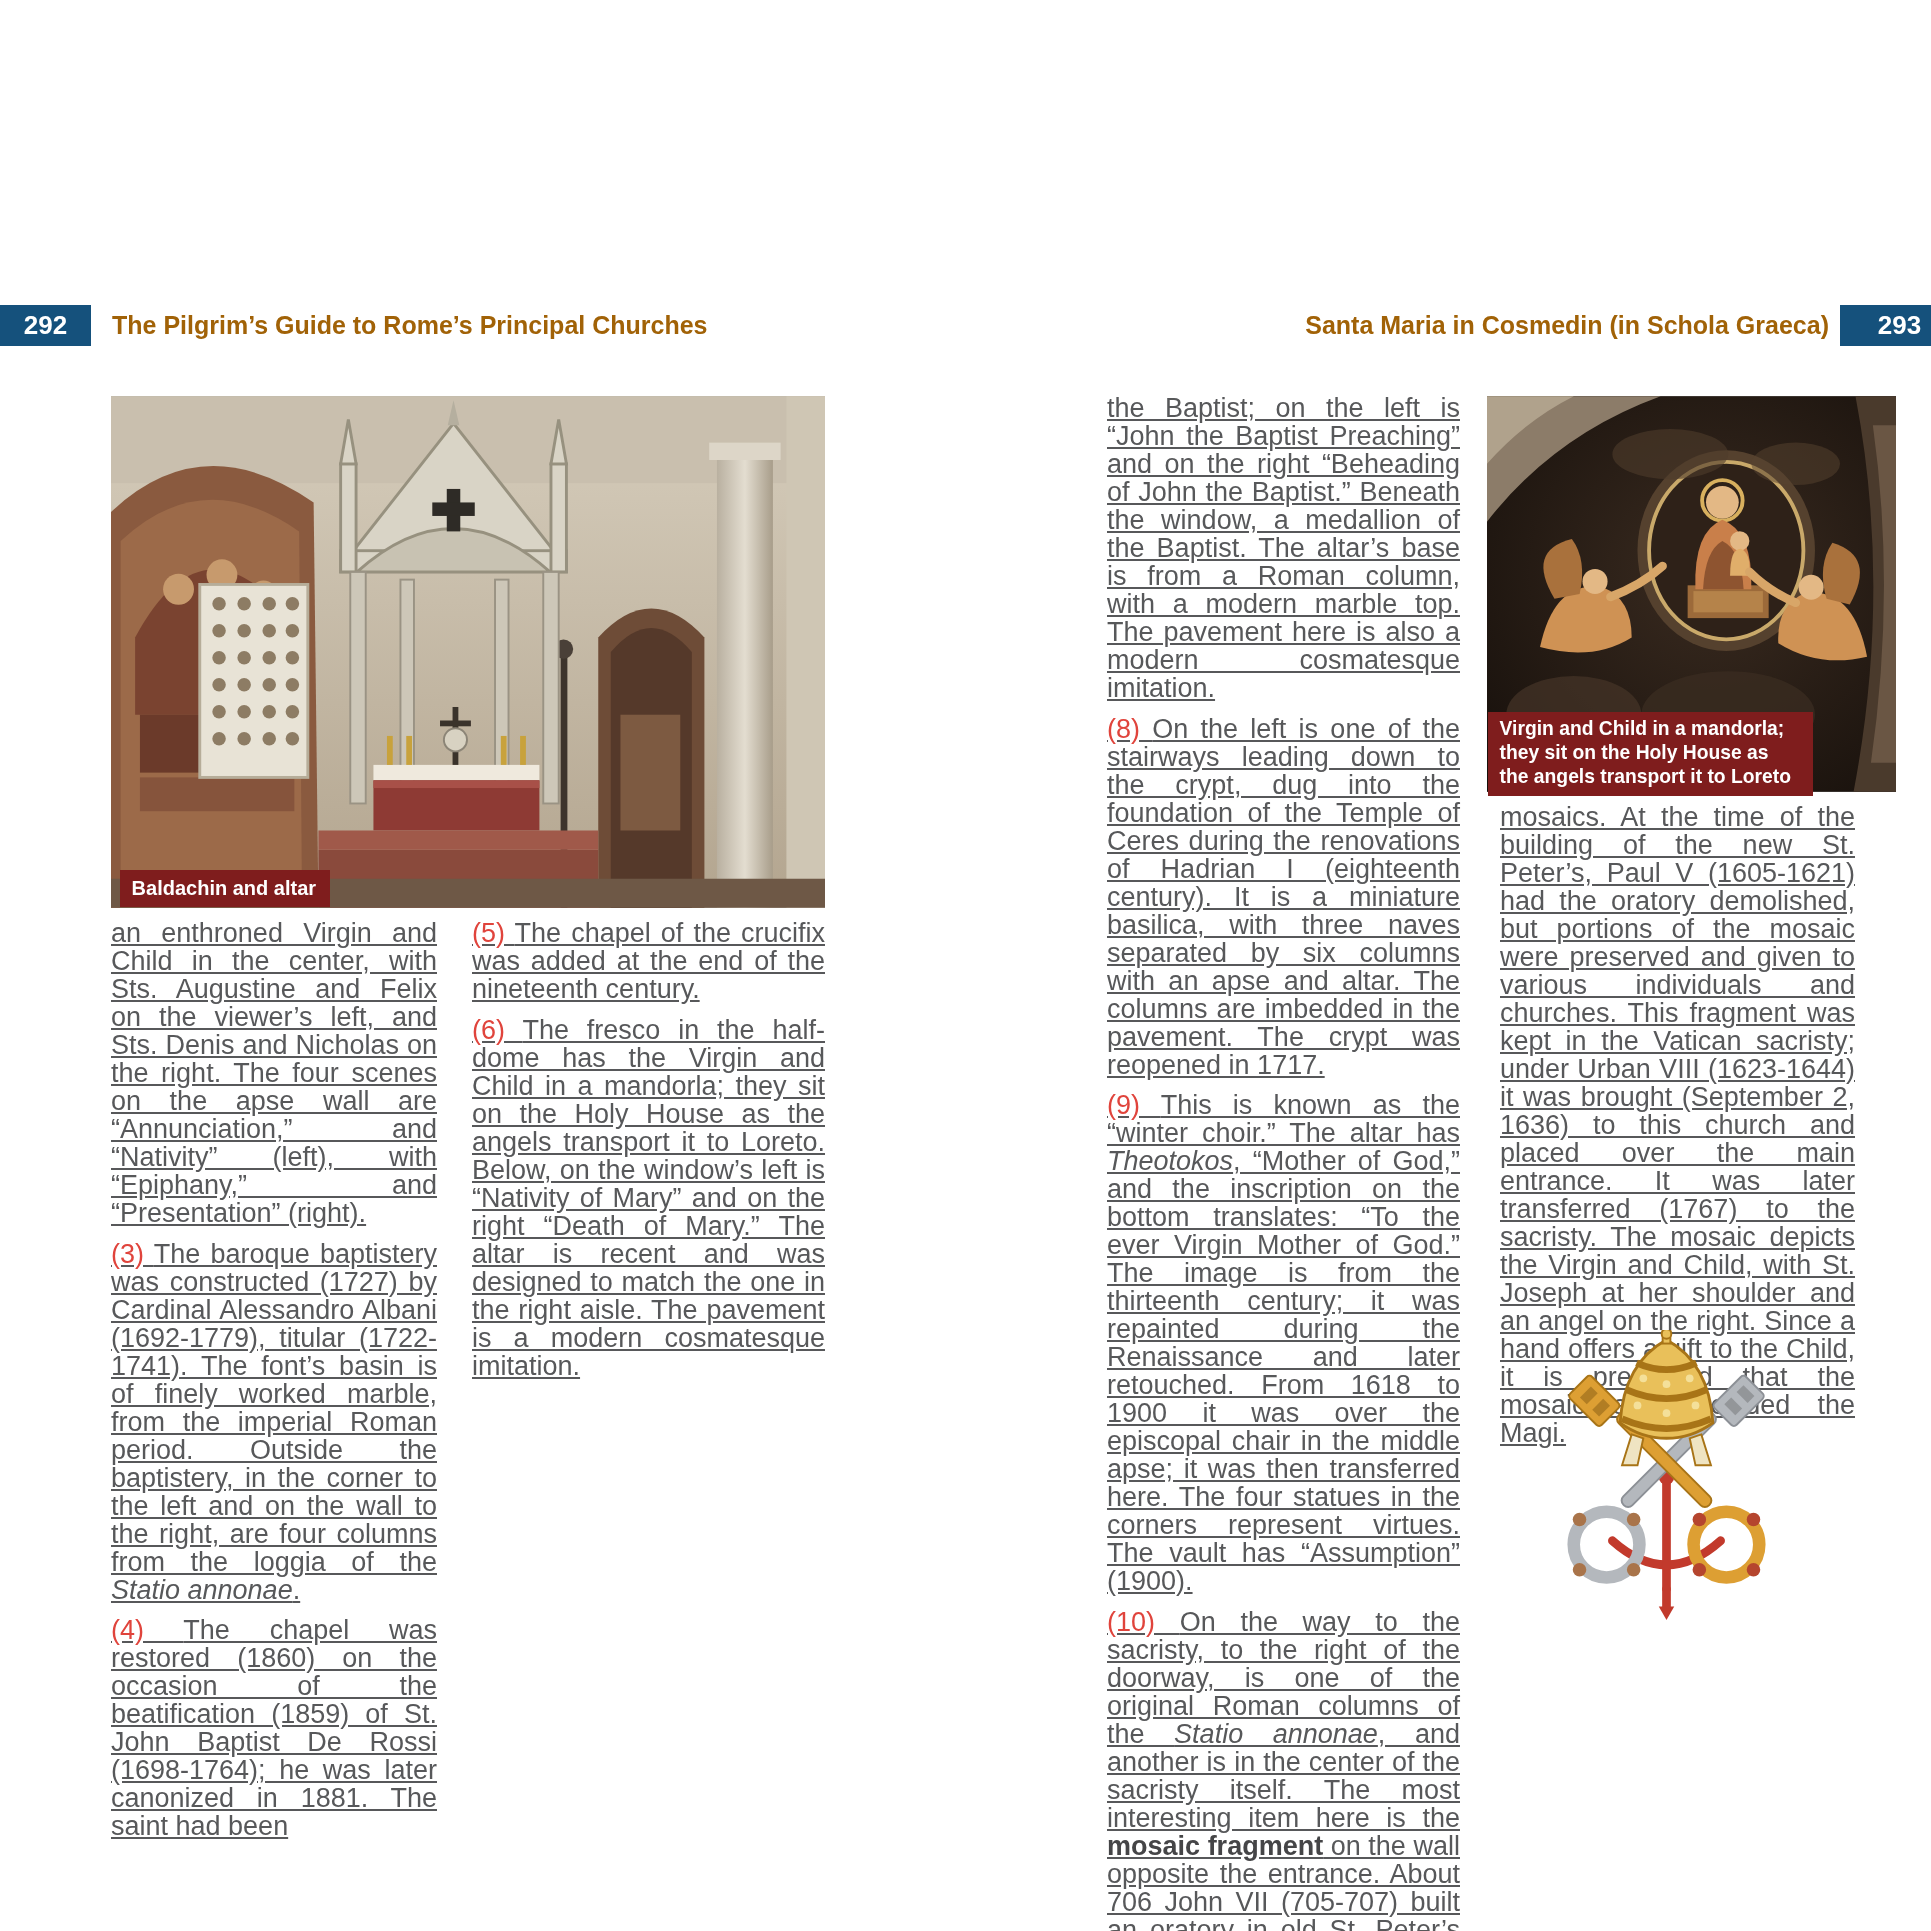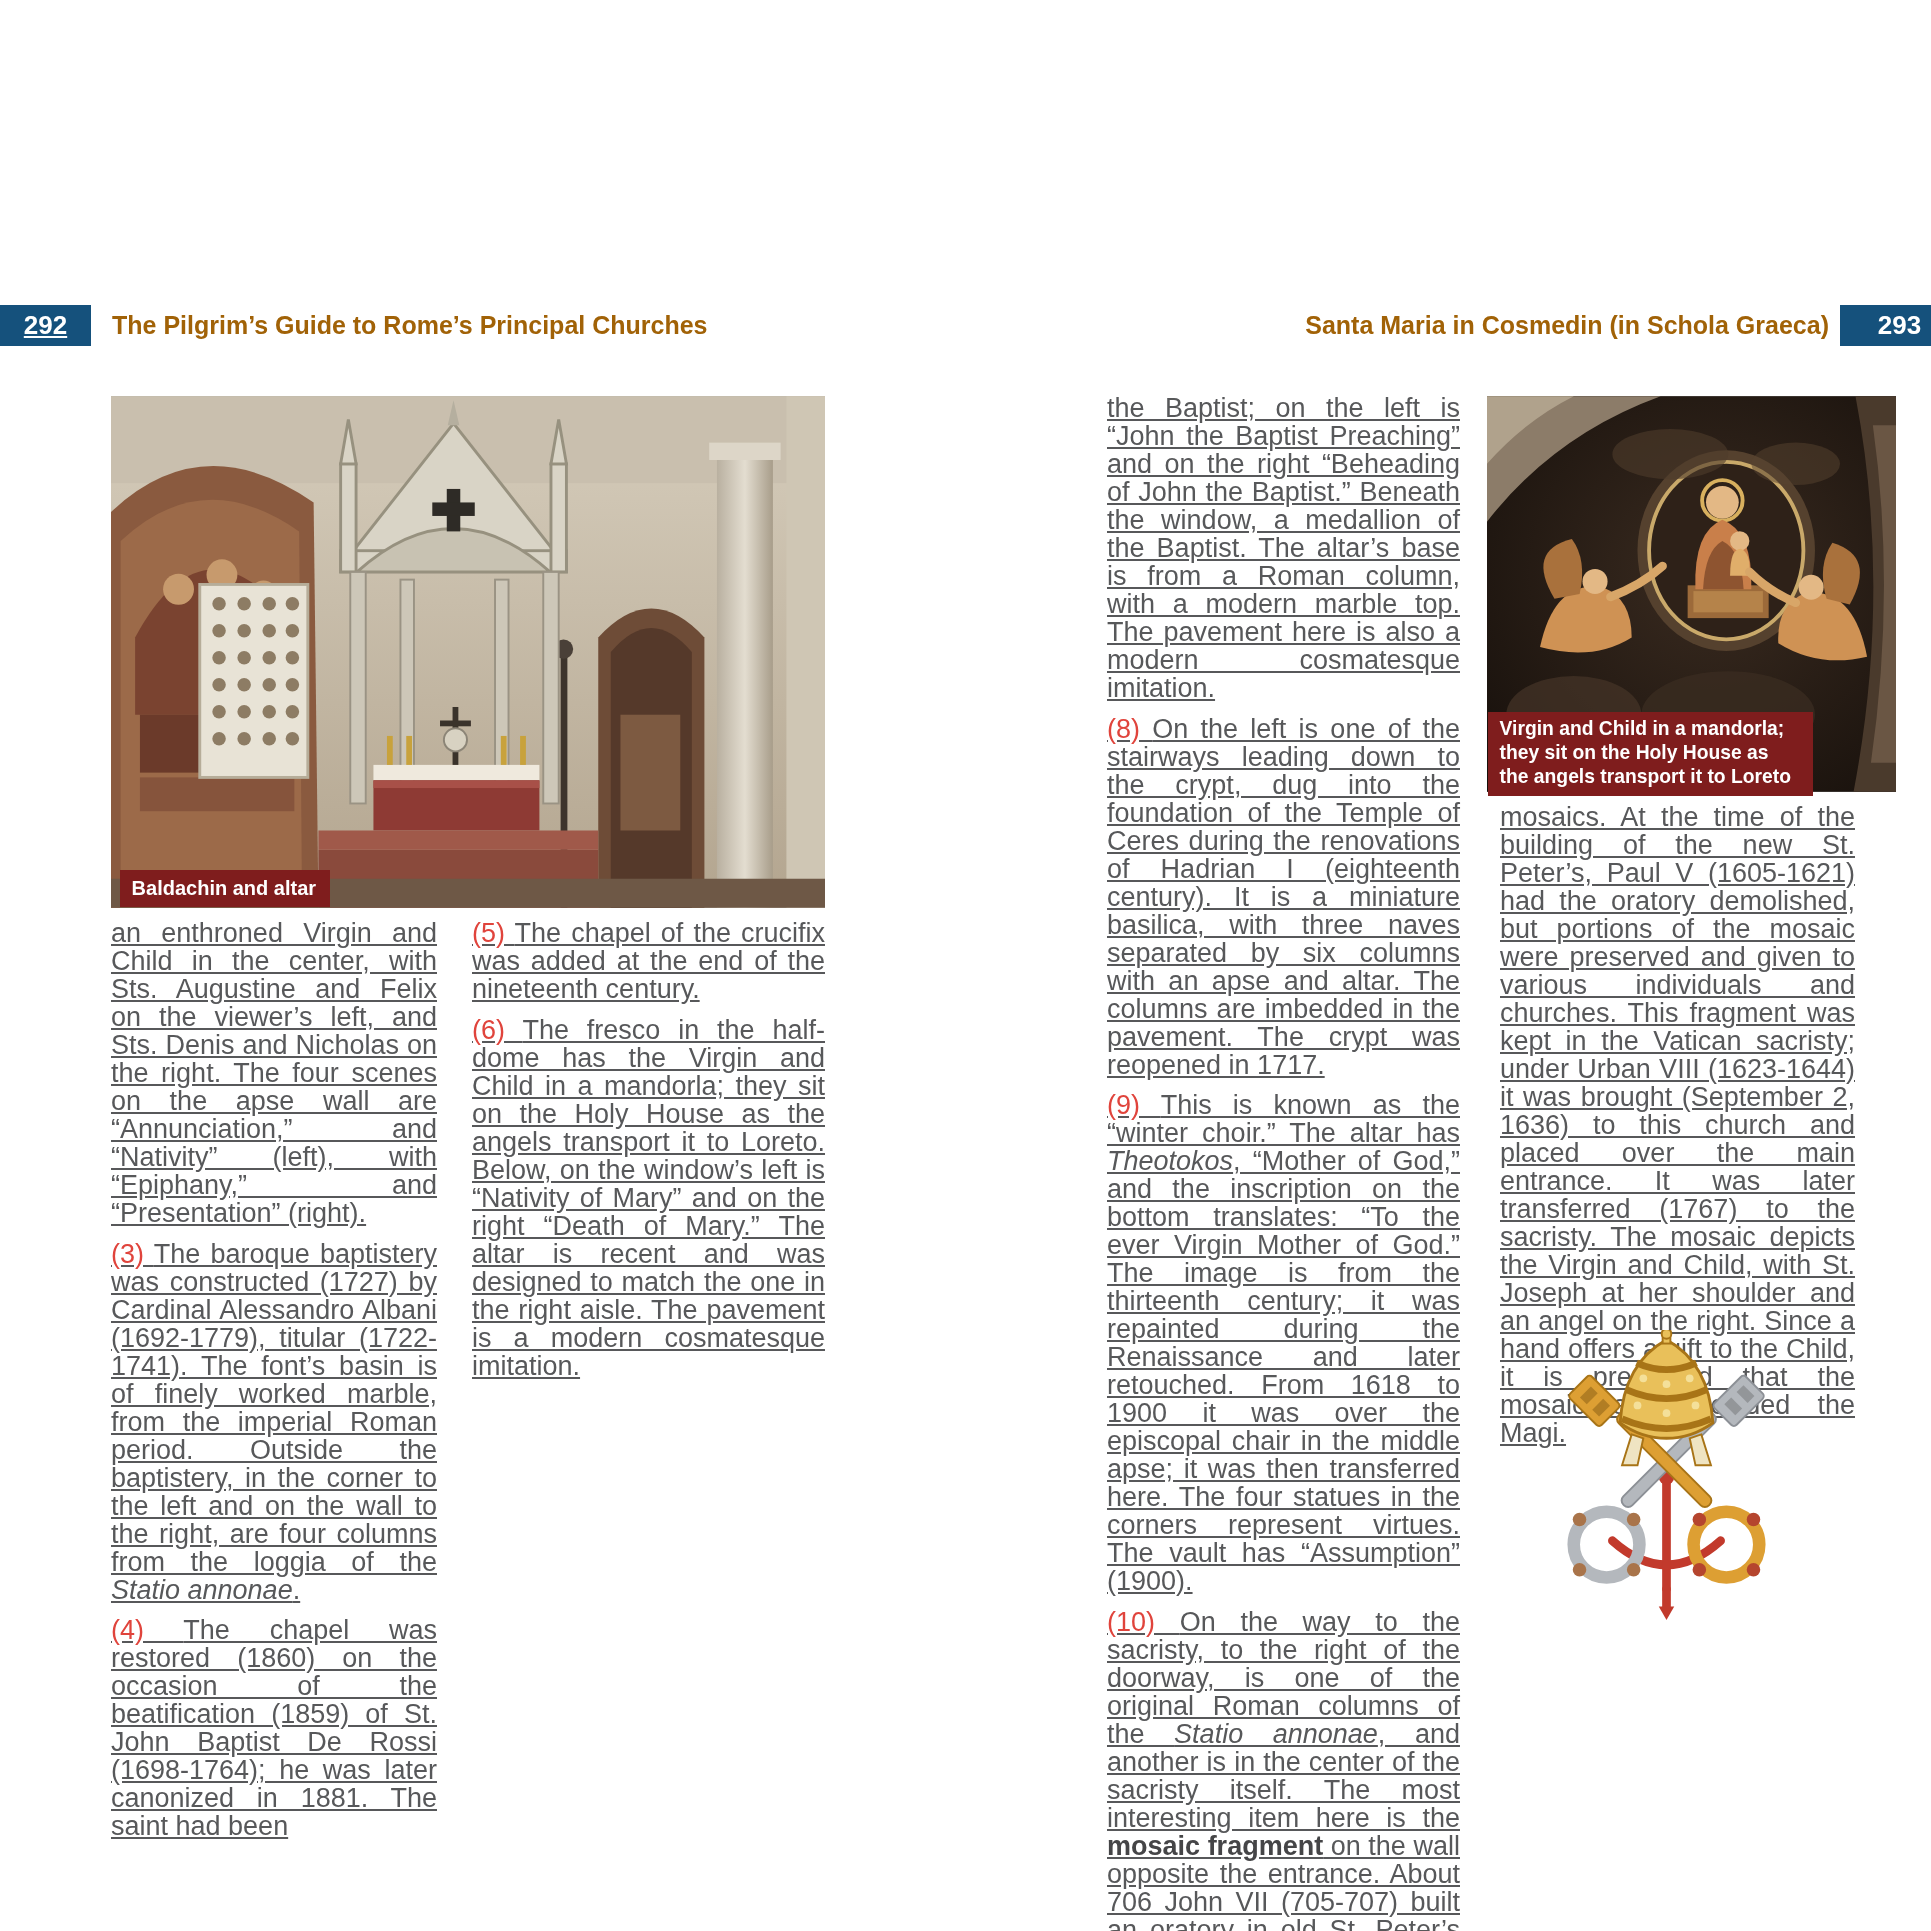--- a/index.html
+++ b/index.html
@@ -28,21 +28,21 @@
   .seg-italic{font-style:italic;}
   .seg-bold{font-weight:bold;color:#454547;}
 
   .emblem{position:absolute;}
 </style>
 </head>
 <body>
 
 <div id="page">
 
-  <div class="pagenum-box" style="left:0;top:305px;width:91px;text-decoration:underline;">292</div>
+  <div class="pagenum-box" style="left:0;top:305px;width:91px;">292</div>
   <div class="header-title" style="left:112px;top:305px;">The Pilgrim’s Guide to Rome’s Principal Churches</div>
 
   <div class="header-title" style="right:102px;top:305px;">Santa Maria in Cosmedin (in Schola Graeca)</div>
   <div class="pagenum-box" style="left:1840px;top:305px;width:91px;padding-left:14px;">293</div>
 
   <div class="photo" style="left:111px;top:396px;width:714px;height:512px;">
     <svg width="714" height="512" viewBox="0 0 740 530">
       <defs>
         <linearGradient id="wallg" x1="0" y1="0" x2="0" y2="1">
           <stop offset="0" stop-color="#d6cdbc"></stop>

